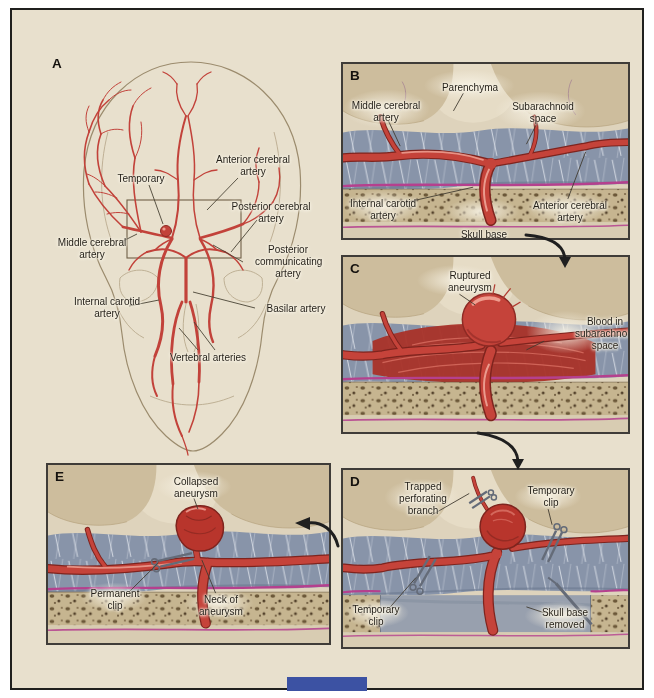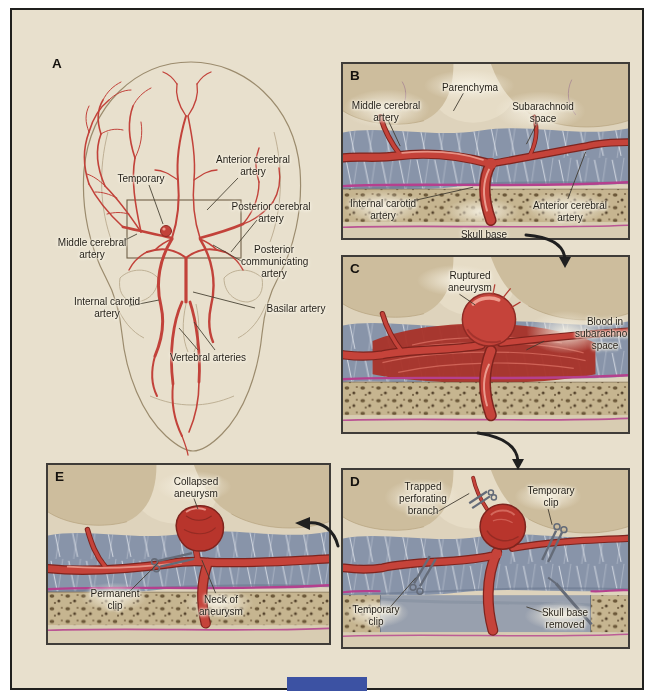--- a/index.html
+++ b/index.html
@@ -110,21 +110,21 @@
         <path d="M84,254 L114,248"></path>
         <path d="M210,256 L148,240"></path>
         <path d="M153,298 L134,276"></path>
         <path d="M170,298 L149,270"></path>
       </g>
     </svg>
     <div class="lbl" style="left:96px; top:127px; width:50px;">Temporary</div>
     <div class="lbl" style="left:208px; top:114px; width:84px;">Anterior cerebral artery</div>
     <div class="lbl" style="left:226px; top:161px; width:88px;">Posterior cerebral artery</div>
     <div class="lbl" style="left:47px; top:197px; width:76px;">Middle cerebral artery</div>
-    <div class="lbl" style="left:229px; top:210px; width:66px;">Posterior communicating artery</div>
+    <div class="lbl" style="left:243px; top:210px; width:66px;">Posterior communicating artery</div>
     <div class="lbl" style="left:62px; top:256px; width:80px;">Internal carotid artery</div>
     <div class="lbl" style="left:236px; top:257px; width:72px;margin-left:15px;">Basilar artery</div>
     <div class="lbl" style="left:163px; top:306px; width:92px;">Vertebral arteries</div>
   </div>
 
   <div class="panel boxed" style="left:341px; top:62px; width:289px; height:178px;">
     <span class="letter">B</span>
     <svg class="art" viewBox="0 0 289 178" preserveAspectRatio="none">
       <defs>
         <pattern id="boneB" width="16" height="13" patternUnits="userSpaceOnUse">

